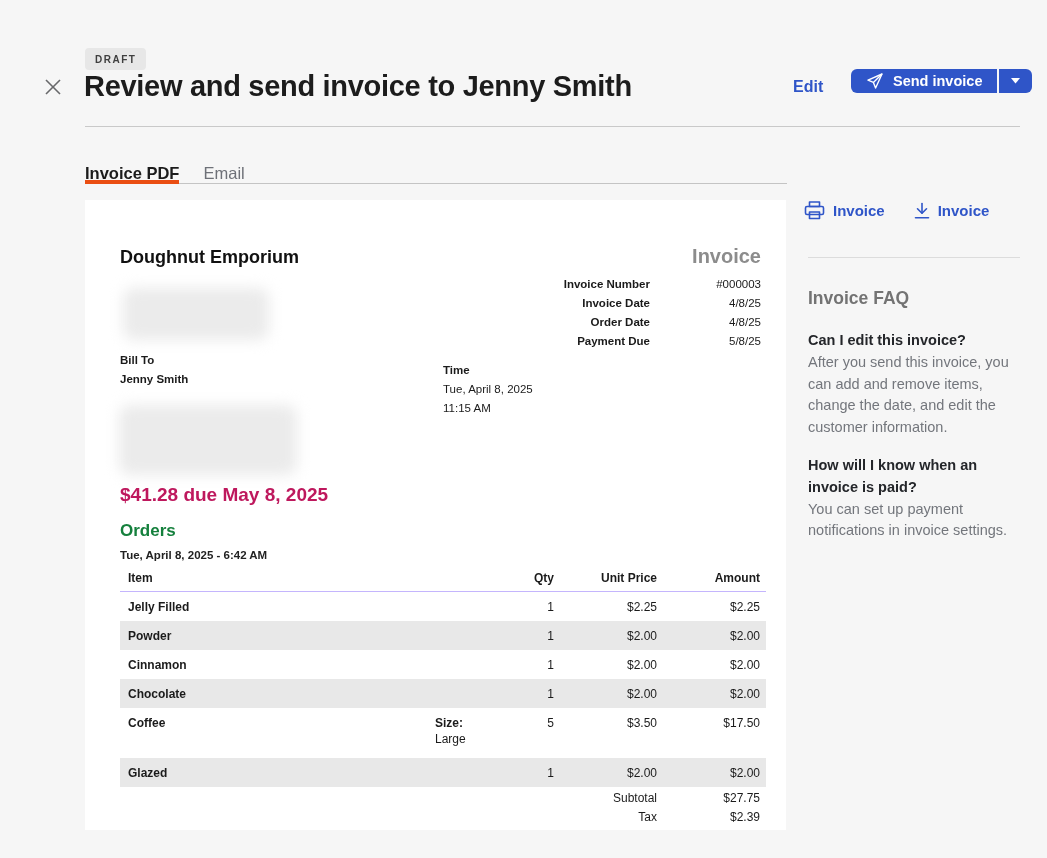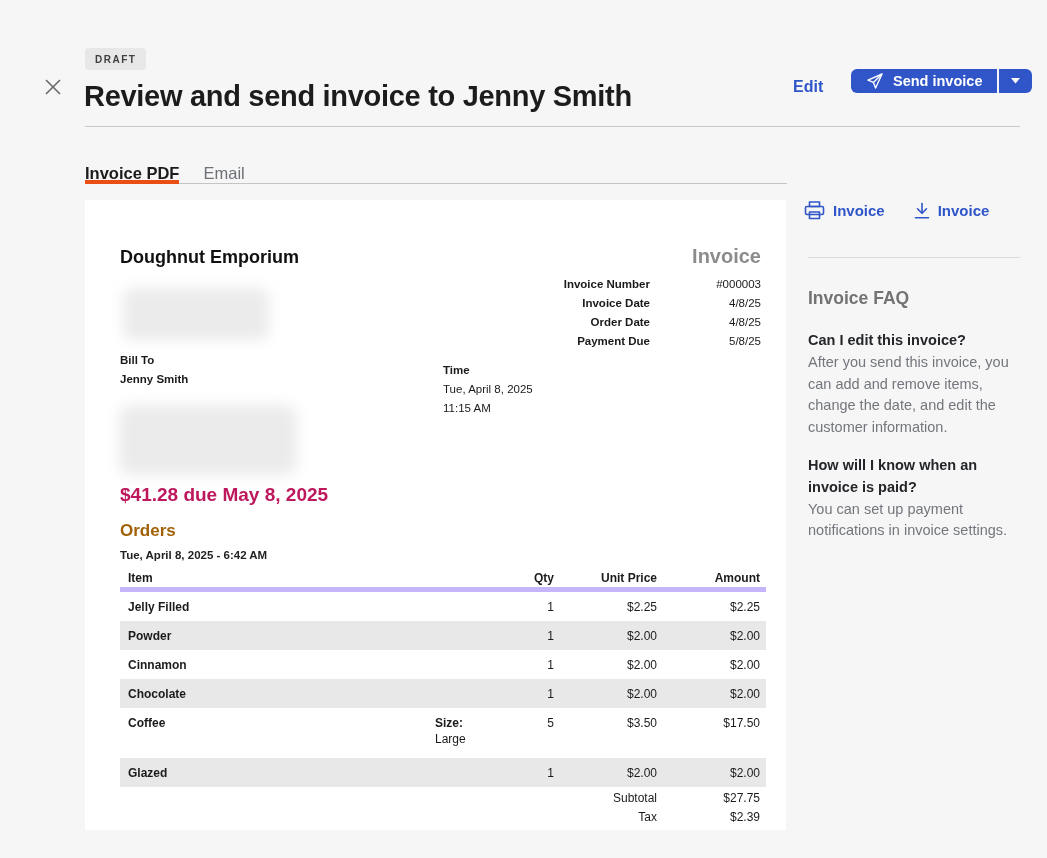--- a/index.html
+++ b/index.html
@@ -13,21 +13,21 @@
   }
   
   .close-btn { position:absolute; left:43px; top:77px; width:20px; height:20px; cursor:pointer; }
   .draft-badge {
     position:absolute; left:85px; top:48px;
     background:#e7e7e7; color:#3f3f3f;
     font-size:10px; font-weight:700; letter-spacing:1.5px;
     padding:6px 10px 5px; border-radius:4px;
   }
   .page-title {
-    position:absolute; left:84px; top:80px;
+    position:absolute; left:84px; top:70px;
     font-size:29px; font-weight:600; letter-spacing:-0.3px; color:#1c1c1c;
   }
   .edit-link {
     position:absolute; left:793px; top:78px;
     color:#2f55c8; font-size:16px; font-weight:700; cursor:pointer;
   }
   .send-group { position:absolute; left:851px; top:69px; height:24px; display:flex; }
   .send-main {
     background:#2f55c8; color:#fff; border:none; cursor:pointer;
     display:flex; align-items:center; gap:9px; padding:0 15px;
@@ -62,32 +62,32 @@
   .meta-label { font-weight:700; color:#1a1a1a; }
   .meta-value { width:111px; text-align:right; color:#1a1a1a; }
   .blur-block { background:#ebebeb; filter:blur(7px); border-radius:10px; }
   .blur-1 { position:absolute; left:38px; top:88px; width:146px; height:52px; }
   .blur-2 { position:absolute; left:34px; top:205px; width:178px; height:70px; }
   .billto-block { position:absolute; left:35px; top:151px; font-size:11.5px; line-height:19px; }
   .billto-label, .billto-name { font-weight:700; }
   .time-block { position:absolute; left:358px; top:161px; font-size:11.5px; line-height:19px; }
   .time-label { font-weight:700; }
   .due-line { position:absolute; left:35px; top:284px; font-size:19px; font-weight:700; color:#be185d; }
-  .orders-title { position:absolute; left:35px; top:321px; font-size:17px; font-weight:700; color:#a16207; }
+  .orders-title { position:absolute; left:35px; top:321px; font-size:17px; font-weight:700; color:#15803d; }
   .orders-ts { position:absolute; left:35px; top:349px; font-size:11.5px; font-weight:700; color:#222; }
 
   
   .items-table { position:absolute; left:35px; top:366px; width:646px; font-size:12px; }
   .tr { display:flex; }
   .c-item { width:313px; padding-left:8px; }
   .c-mod  { width:90px;  padding-left:2px; }
   .c-qty  { width:37px;  padding-right:6px; text-align:right; }
   .c-unit { width:103px; padding-right:6px; text-align:right; }
   .c-amt  { width:103px; padding-right:6px; text-align:right; }
-  .thead { height:26px; align-items:flex-start; border-bottom:5px solid #c4b5fd; font-weight:700; }
+  .thead { height:26px; align-items:flex-start; border-bottom:1px solid #c4b5fd; font-weight:700; }
   .thead > div { padding-top:5px; }
   .row { padding-top:8px; height:29px; }
   .row.tall { height:50px; }
   .row.shaded { background:#e8e8e8; }
   .row .c-item { font-weight:700; }
   .mod-label { font-weight:700; }
   .mod-value { font-weight:400; line-height:18px; }
   .totals { margin-top:4px; }
   .total-row { display:flex; justify-content:flex-end; height:19px; }
   .total-label { width:103px; padding-right:6px; text-align:right; }

